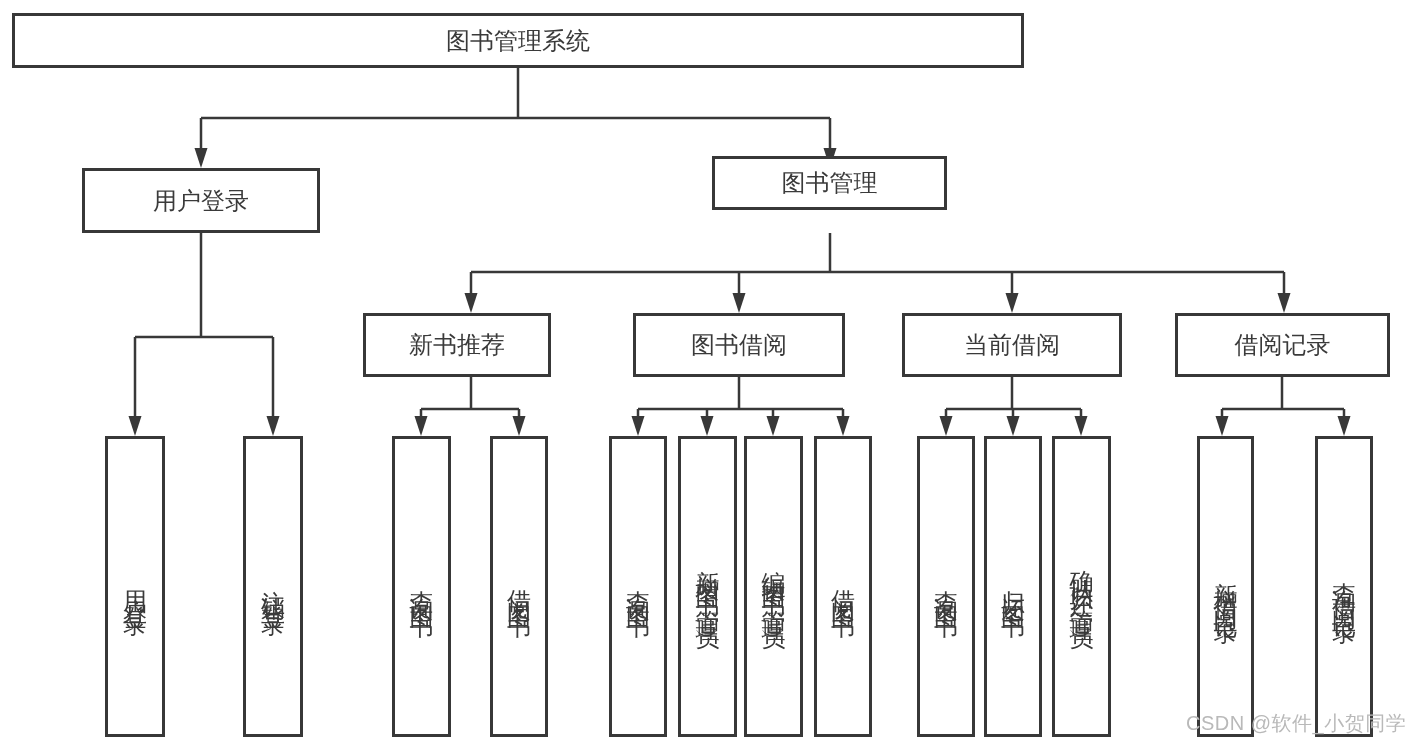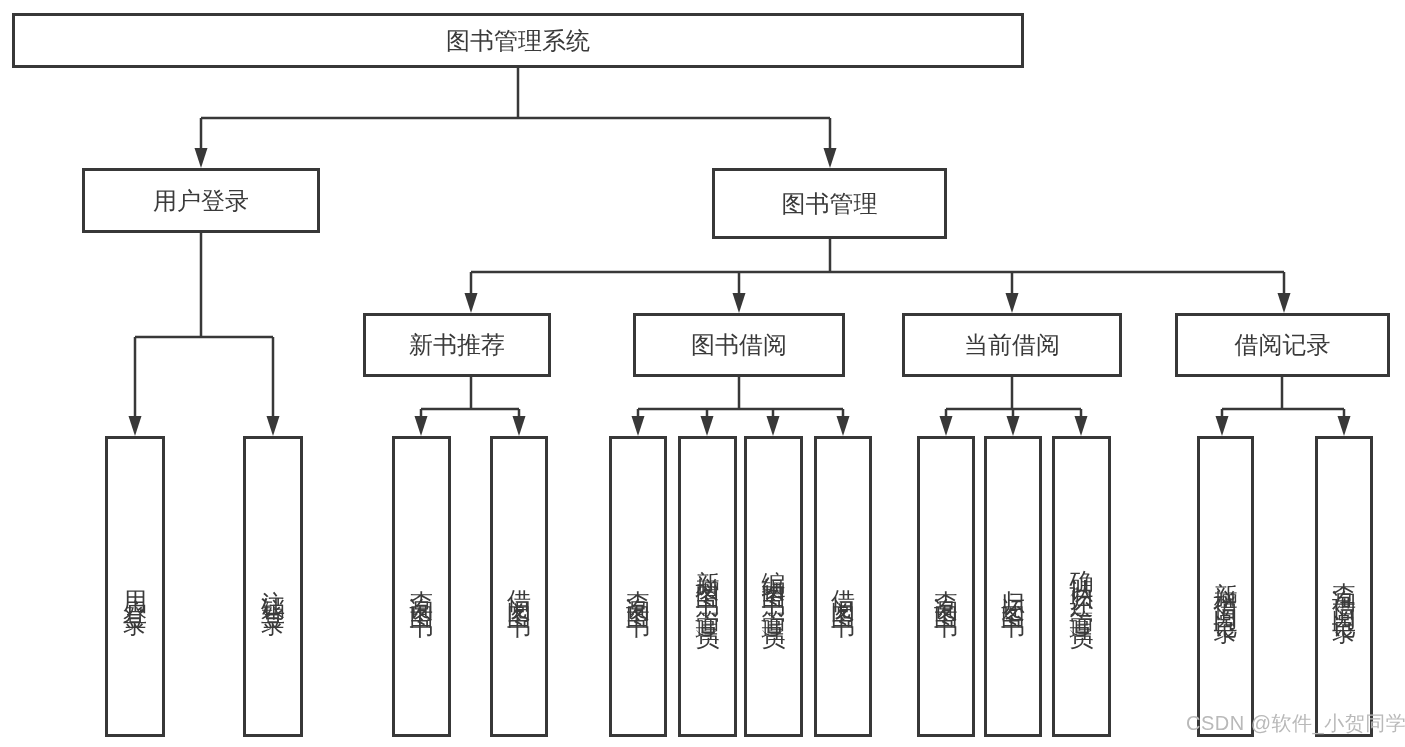--- a/index.html
+++ b/index.html
@@ -77,21 +77,21 @@
       <polygon points="1006.5,416 1019.5,416 1013,436"></polygon>
       <polygon points="1074.5,416 1087.5,416 1081,436"></polygon>
       <path d="M1282,377 V409 M1222,409 H1344 M1222,409 V424 M1344,409 V424"></path>
       <polygon points="1215.5,416 1228.5,416 1222,436"></polygon>
       <polygon points="1337.5,416 1350.5,416 1344,436"></polygon>
     </svg>
 
   <div class="node" style="left:12px;top:13px;width:1012px;height:55px">图书管理系统</div>
 
   <div class="node" style="left:82px;top:168px;width:238px;height:65px">用户登录</div>
-  <div class="node" style="left:712px;top:168px;width:235px;height:71px">图书管理</div>
+  <div class="node" style="left:712px;top:156px;width:235px;height:54px">图书管理</div>
 
   <div class="node" style="left:363px;top:313px;width:188px;height:64px">新书推荐</div>
   <div class="node" style="left:902px;top:313px;width:220px;height:64px">当前借阅</div>
   <div class="node" style="left:633px;top:313px;width:212px;height:64px">图书借阅</div>
   <div class="node" style="left:1175px;top:313px;width:215px;height:64px">借阅记录</div>
 
   <div class="node vbox" style="left:105px;top:436px;width:60px;height:301px">用户登录</div>
   <div class="node vbox" style="left:243px;top:436px;width:60px;height:301px">注销登录</div>
 
   <div class="node vbox" style="left:392px;top:436px;width:59px;height:301px">查询图书</div>

